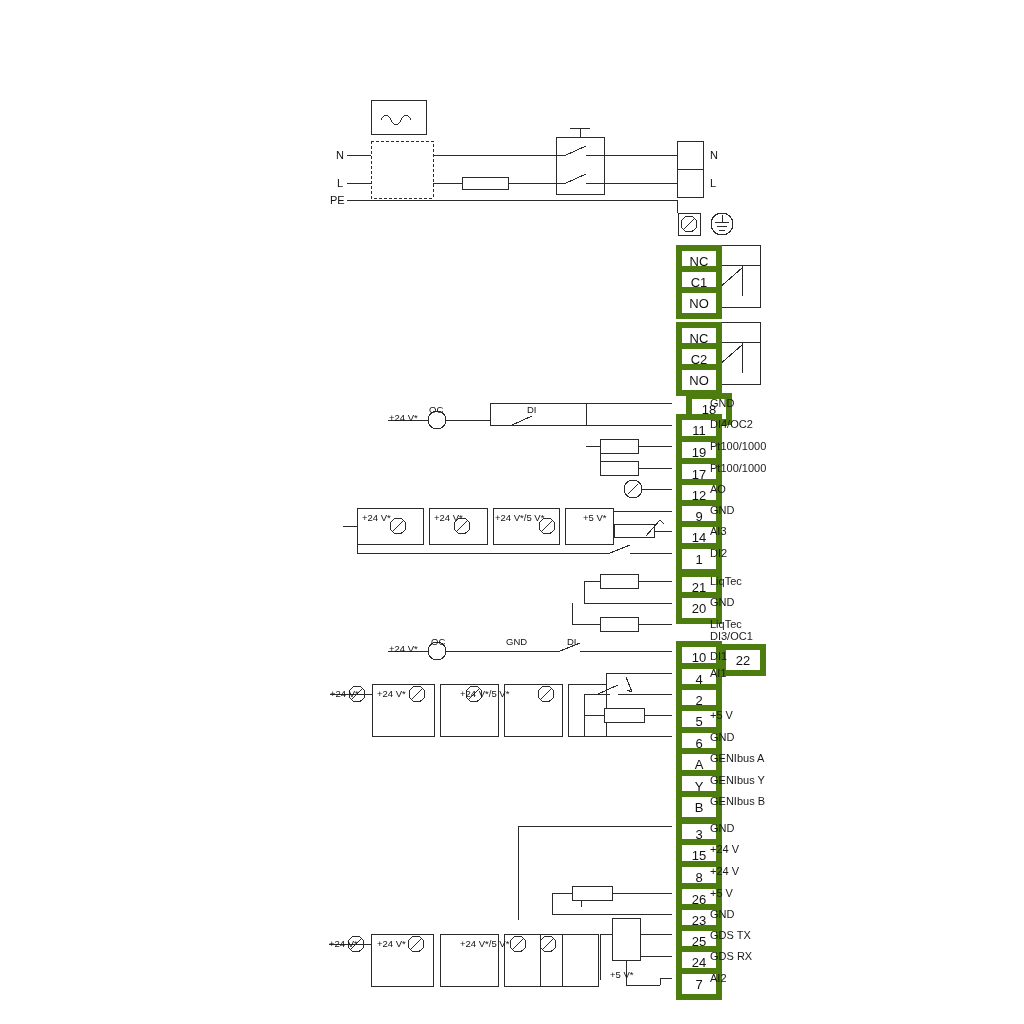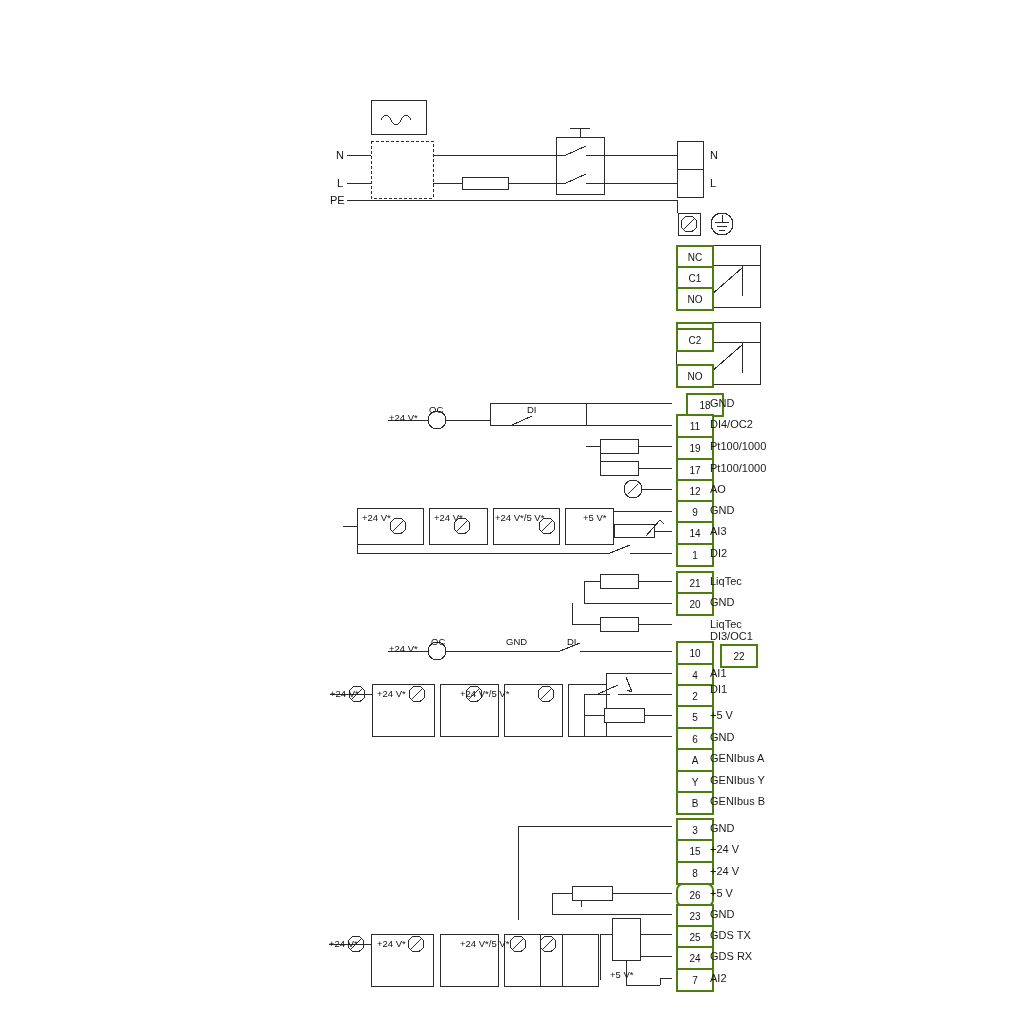--- a/index.html
+++ b/index.html
@@ -1,21 +1,21 @@
 <!DOCTYPE html>
 <html><head>
 <meta charset="utf-8">
 <style>
   html,body{margin:0;padding:0;background:#ffffff;}
   body{width:1024px;height:1024px;font-family:"Liberation Sans",sans-serif;color:#1a1a1a;}
   #sheet{position:relative;width:1024px;height:1024px;overflow:hidden;}
   .lbl{position:absolute;font-size:11px;line-height:12px;white-space:nowrap;color:#111;}
   .lbl.sm{font-size:9.5px;}
-  .term{position:absolute;width:34px;height:20px;border:2px solid #4d7c0f;background:#fff;
-        font-size:10px;display:flex;align-items:center;justify-content:center;color:#111;}
+  .term{position:absolute;width:34px;height:20px;border:6px solid #4d7c0f;background:#fff;
+        font-size:13px;display:flex;align-items:center;justify-content:center;color:#111;}
   .tname{position:absolute;font-size:11px;line-height:20px;height:20px;display:flex;align-items:center;white-space:nowrap;}
   svg{position:absolute;left:0;top:0;width:1024px;height:1024px;}
 </style>
 </head>
 <body>
 
 <div id="sheet">
 
   <svg viewBox="0 0 1024 1024">
     <g stroke="#2b2b2b" fill="none" stroke-width="1" shape-rendering="crispEdges">
@@ -201,21 +201,21 @@
   <div class="lbl" style="left:337px;top:177px;">L</div>
   <div class="lbl" style="left:330px;top:194px;">PE</div>
   <div class="lbl" style="left:710px;top:149px;">N</div>
   <div class="lbl" style="left:710px;top:177px;">L</div>
 
   <div class="term" style="left:676px;top:245px;">NC</div>
   <div class="term" style="left:676px;top:266px;">C1</div>
   <div class="term" style="left:676px;top:287px;">NO</div>
 
   <div class="term" style="left:676px;top:322px;">NC</div>
-  <div class="term" style="left:676px;top:328px;">C2</div>
+  <div class="term" style="left:676px;top:343px;">C2</div>
   <div class="term" style="left:676px;top:364px;">NO</div>
 
   <div class="term" style="left:664px;top:393px;margin-left:22px;">18</div>
   <div class="tname" style="left:710px;top:393px;">GND</div>
 
   <div class="term" style="left:676px;top:414px;">11</div>
   <div class="tname" style="left:710px;top:414px;">DI4/OC2</div>
 
   <div class="term" style="left:676px;top:436px;">19</div>
   <div class="tname" style="left:710px;top:436px;">Pt100/1000</div>
@@ -244,21 +244,21 @@
   <div class="term" style="left:676px;top:644px;margin-left:44px;">22</div>
   <div class="tname" style="left:710px;top:614px;">LiqTec</div>
 
   <div class="term" style="left:676px;top:641px;">10</div>
   <div class="tname" style="left:710px;top:626px;text-align:center;">DI3/OC1</div>
 
   <div class="term" style="left:676px;top:663px;">4</div>
   <div class="tname" style="left:710px;top:663px;">AI1</div>
 
   <div class="term" style="left:676px;top:684px;">2</div>
-  <div class="tname" style="left:710px;top:646px;margin-top:33px;">DI1</div>
+  <div class="tname" style="left:710px;top:646px;">DI1</div>
 
   <div class="term" style="left:676px;top:705px;">5</div>
   <div class="tname" style="left:710px;top:705px;">+5 V</div>
 
   <div class="term" style="left:676px;top:727px;">6</div>
   <div class="tname" style="left:710px;top:727px;">GND</div>
 
   <div class="term" style="left:676px;top:748px;">A</div>
   <div class="tname" style="left:710px;top:748px;">GENIbus A</div>
 

